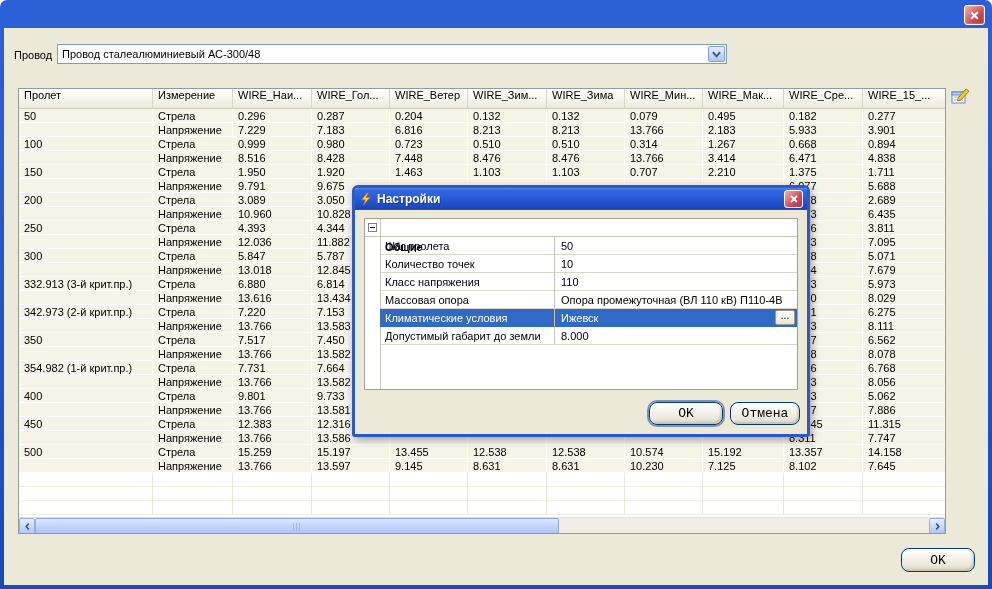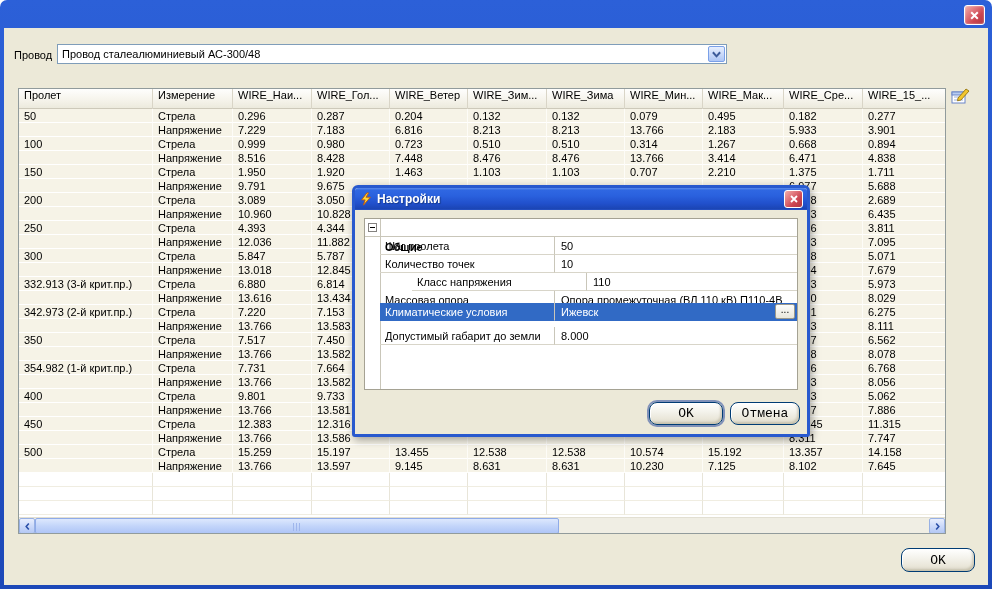--- a/index.html
+++ b/index.html
@@ -566,29 +566,29 @@
       </div>
       <div id="pgRows">
           <div class="pgrow" style="top: 18px;">
             <div class="pg-name">Шаг пролета</div>
             <div class="pg-value">50</div>
           </div>
           <div class="pgrow" style="top: 36px;">
             <div class="pg-name">Количество точек</div>
             <div class="pg-value">10</div>
           </div>
-          <div class="pgrow" style="top: 54px; margin-left: 32px;">
+          <div class="pgrow" style="top: 54px;">
             <div class="pg-name">Класс напряжения</div>
             <div class="pg-value">110</div>
           </div>
           <div class="pgrow" style="top: 72px;">
             <div class="pg-name">Массовая опора</div>
             <div class="pg-value">Опора промежуточная (ВЛ 110 кВ) П110-4В</div>
           </div>
-          <div class="pgrow sel" style="top: 84px;">
+          <div class="pgrow sel" style="top: 90px;">
             <div class="pg-name">Климатические условия</div>
             <div class="pg-value">Ижевск</div>
             <div class="pg-ellipsis">...</div>
           </div>
           <div class="pgrow" style="top: 108px;">
             <div class="pg-name">Допустимый габарит до земли</div>
             <div class="pg-value">8.000</div>
           </div>
         </div>
     </div>

